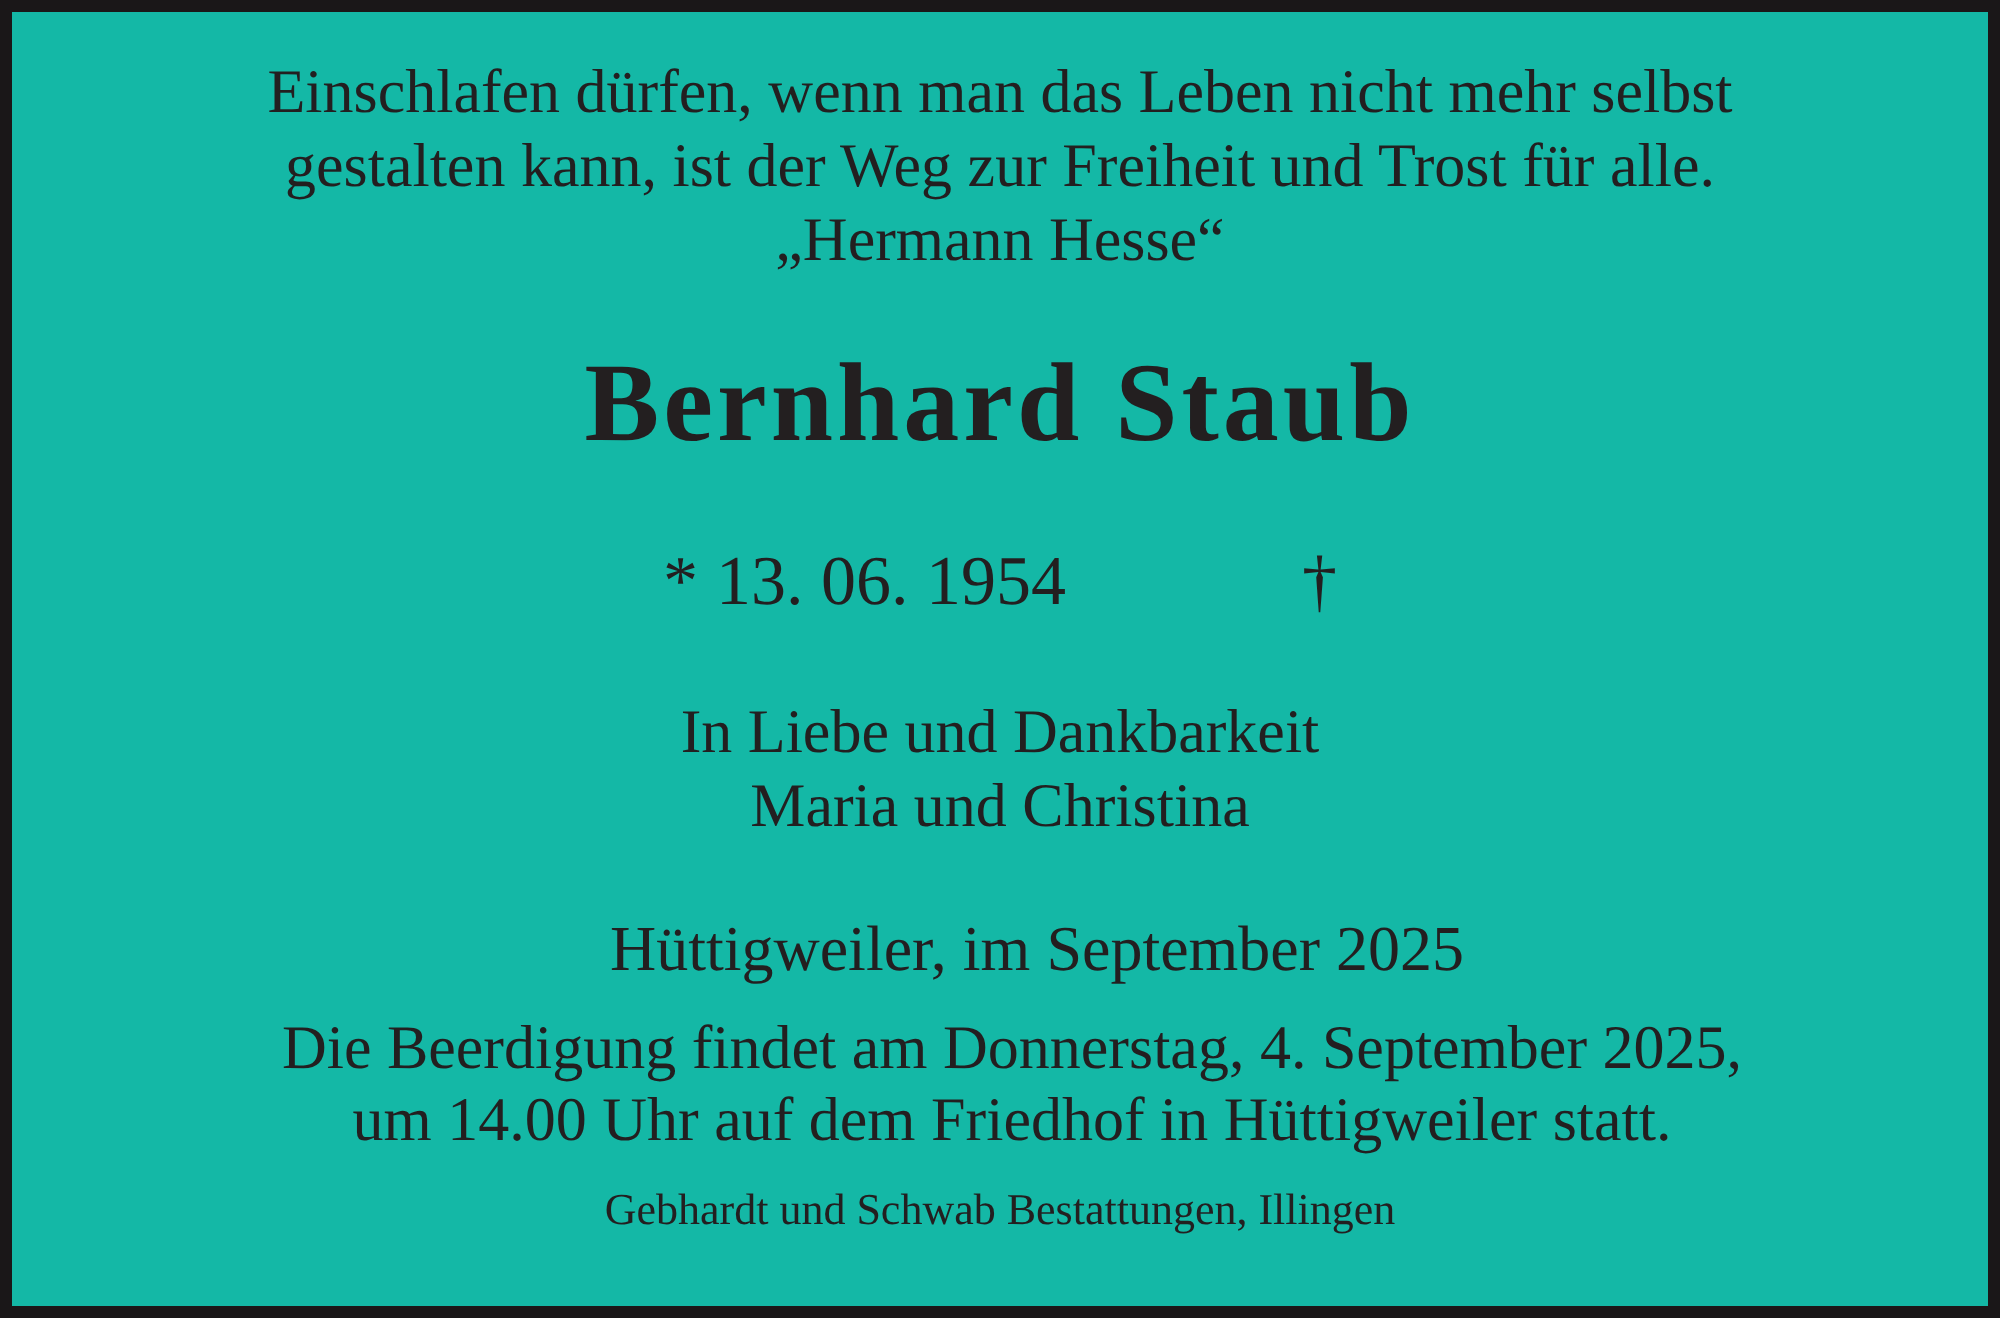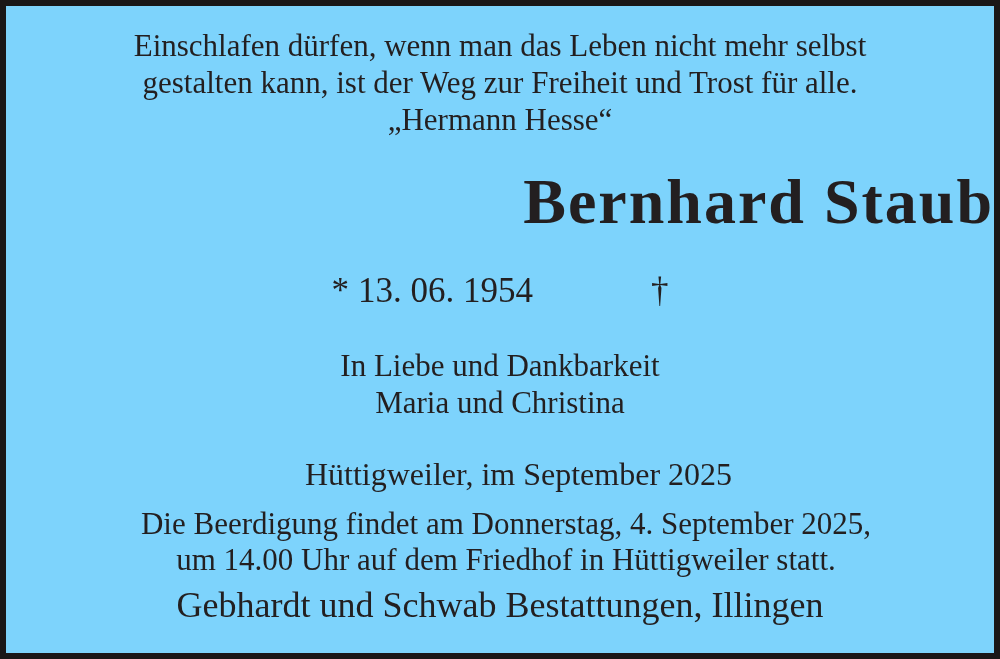--- a/index.html
+++ b/index.html
@@ -6,40 +6,39 @@
   html, body {
     margin: 0;
     padding: 0;
     background: #ffffff;
   }
   .notice-frame {
     box-sizing: border-box;
     width: 1000px;
     height: 659px;
     border: 6px solid #1a1718;
-    background: #7dd3fc;
+    background: #14b8a6;
     color: #231f20;
     font-family: "Liberation Serif", "DejaVu Serif", serif;
     text-align: center;
     overflow: hidden;
   }
   .quote-block {
     margin-top: 21px;
     font-size: 31px;
     line-height: 37px;
   }
   .quote-line { white-space: nowrap; }
   .deceased-name {
     margin-top: 19px;
-    font-size: 64px;
+    font-size: 56px;
     line-height: 90px;
     font-weight: bold;
     letter-spacing: 2px;
     white-space: nowrap;
-    text-align: right;
   }
   .dates-row {
     margin-top: 24px;
     display: flex;
     justify-content: center;
     gap: 118px;
     font-size: 35px;
     line-height: 40px;
   }
   .date-group {
@@ -66,21 +65,21 @@
     padding-left: 37px;
   }
   .funeral-block {
     margin-top: 13px;
     font-size: 31px;
     line-height: 36px;
   }
   .funeral-line { white-space: nowrap; padding-left: 12px; }
   .funeral-home-line {
     margin-top: 11px;
-    font-size: 36px;
+    font-size: 22px;
     line-height: 32px;
   }
 </style>
 </head>
 <body>
 
 <div class="notice-frame">
 
   <div class="quote-block">
     <div class="quote-line">Einschlafen dürfen, wenn man das Leben nicht mehr selbst</div>

